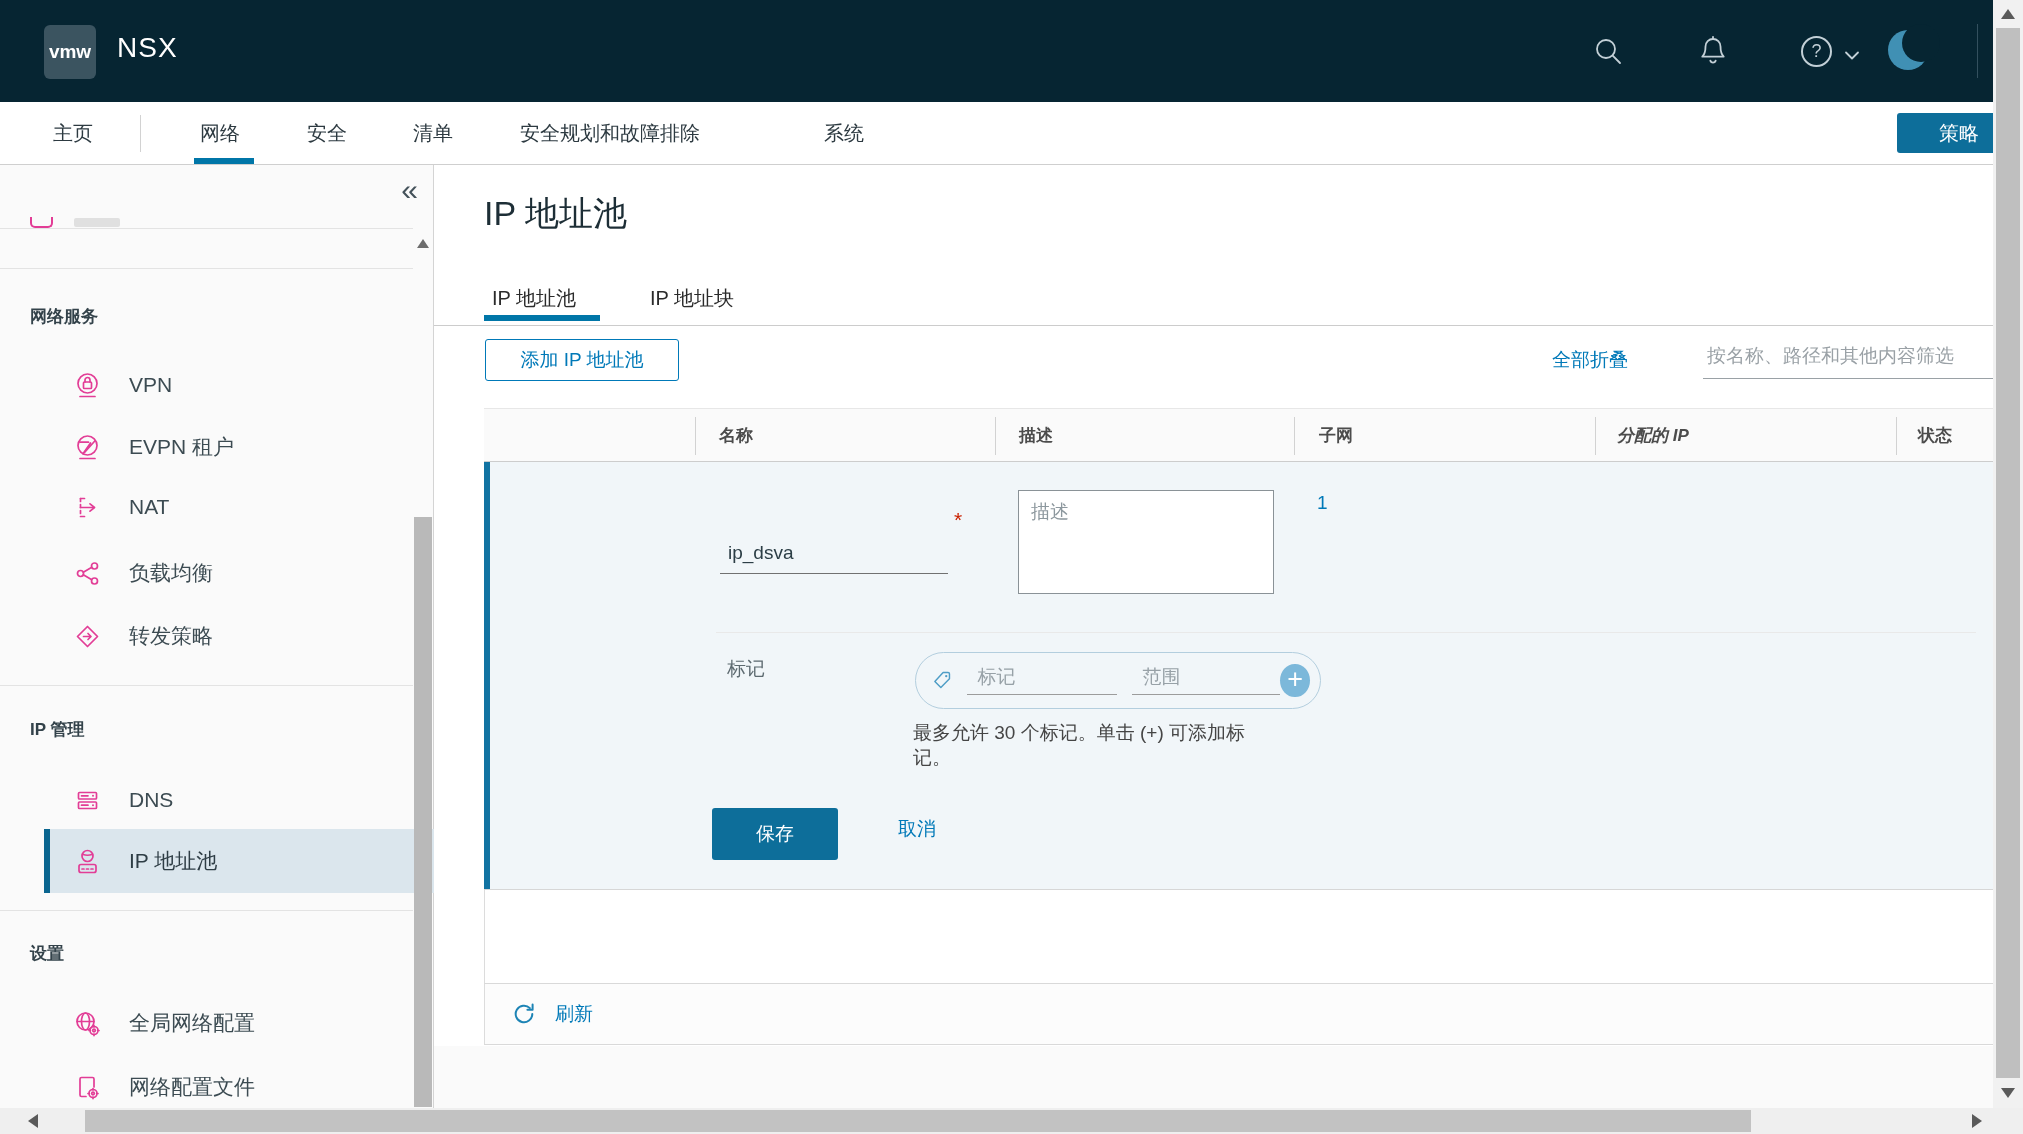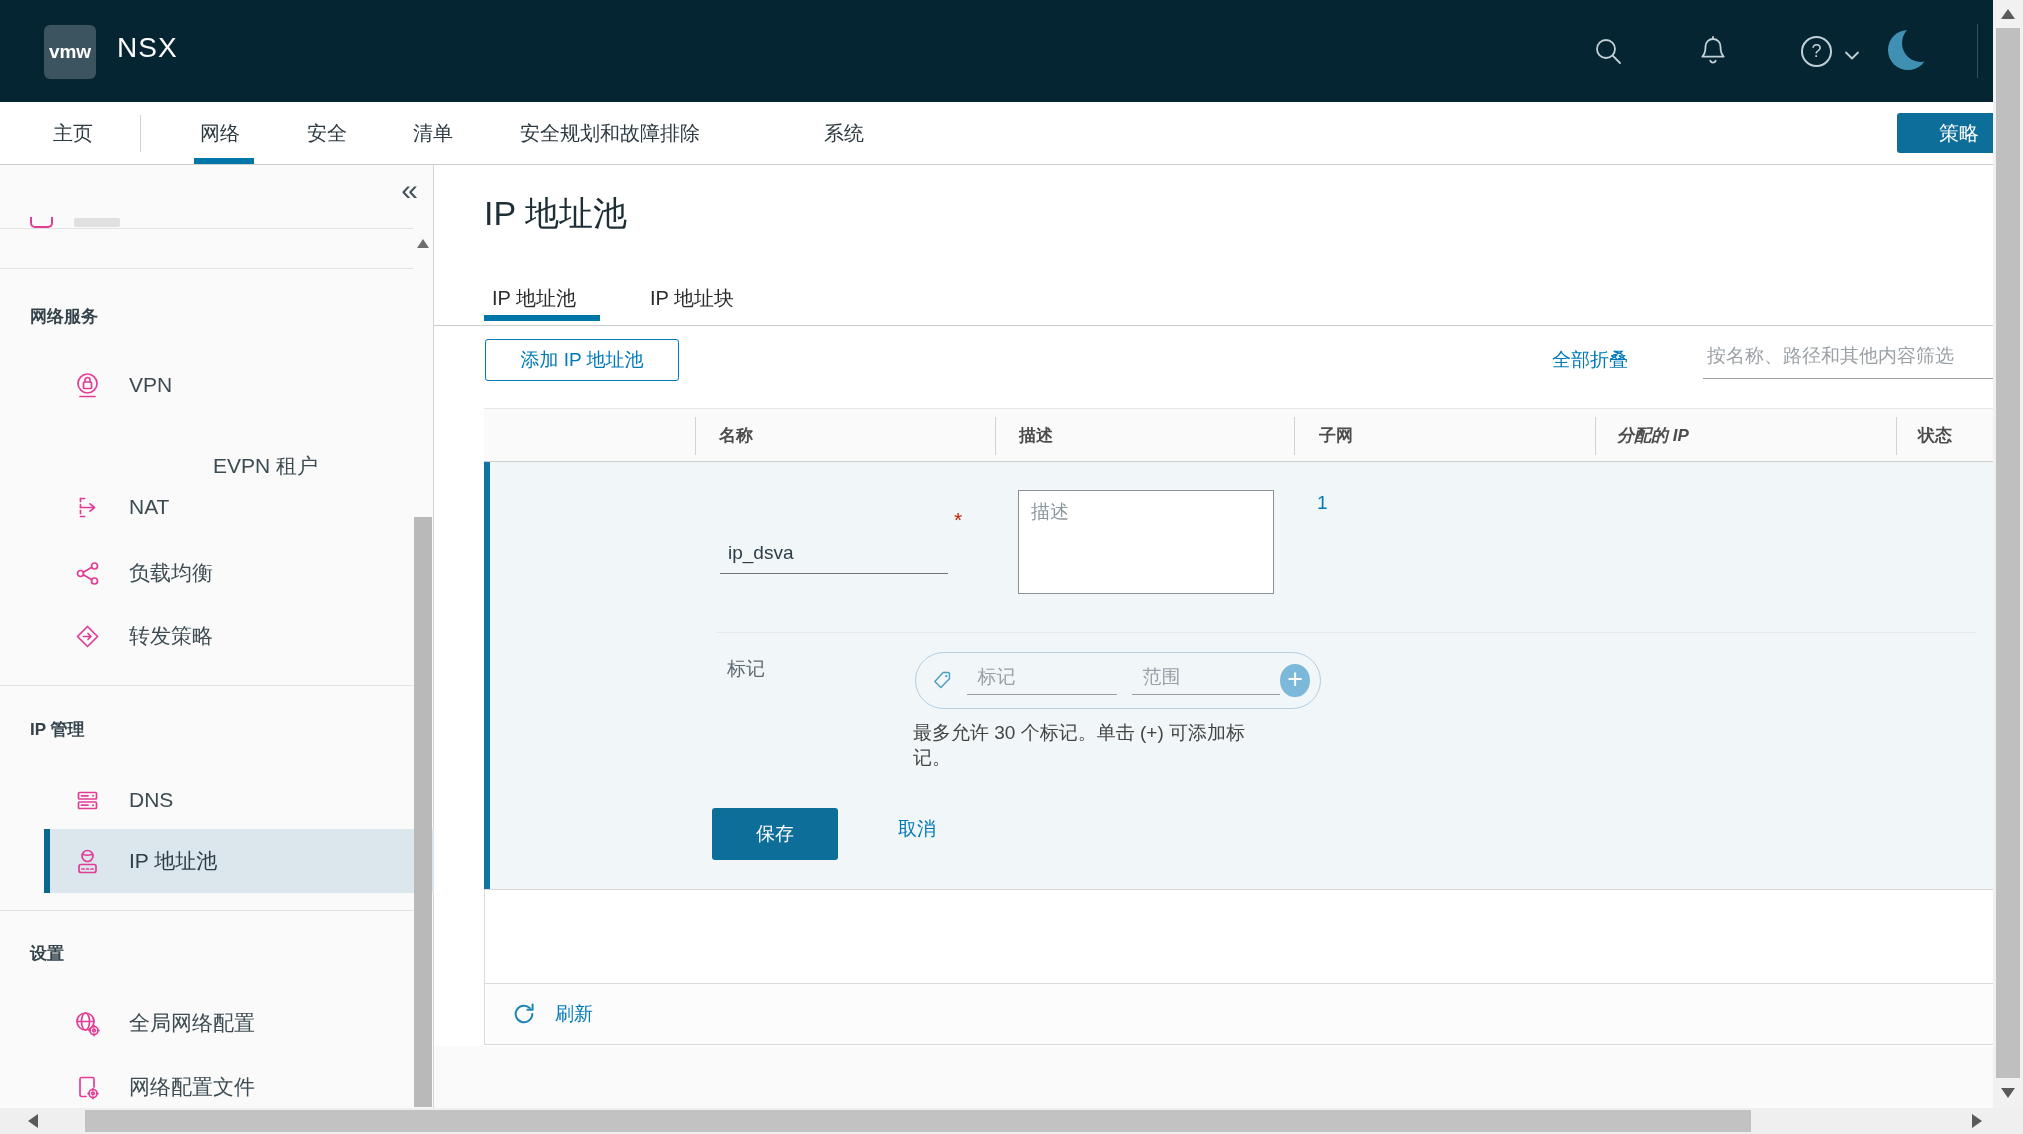--- a/index.html
+++ b/index.html
@@ -165,21 +165,21 @@
     <div class="side-item" style="top:197px;">
       <svg width="27" height="27" viewBox="0 0 27 27">
         <circle class="pk" cx="13.5" cy="11.5" r="9.5"></circle>
         <rect class="pk" x="9.5" y="10" width="8" height="6.5" rx="1"></rect>
         <path class="pk" d="M11 10 V8 a2.5 2.5 0 0 1 5 0 v2"></path>
         <path class="pk" d="M6 24.5 h15"></path>
       </svg>
       <span>VPN</span>
     </div>
 
-    <div class="side-item" style="top:259px;flex-direction:column;">
+    <div class="side-item" style="top:259px;">
       <svg width="27" height="27" viewBox="0 0 27 27">
         <circle class="pk" cx="13.5" cy="11.5" r="9.5"></circle>
         <path class="pk" d="M6 8.2 h8.5 M20.8 7 L10.5 18.5 M9 19.8 L16.5 9"></path>
         <path class="pk" d="M6 24.5 h15"></path>
       </svg>
       <span>EVPN 租户</span>
     </div>
 
     <div class="side-item" style="top:319px;">
       <svg width="27" height="27" viewBox="0 0 27 27">

